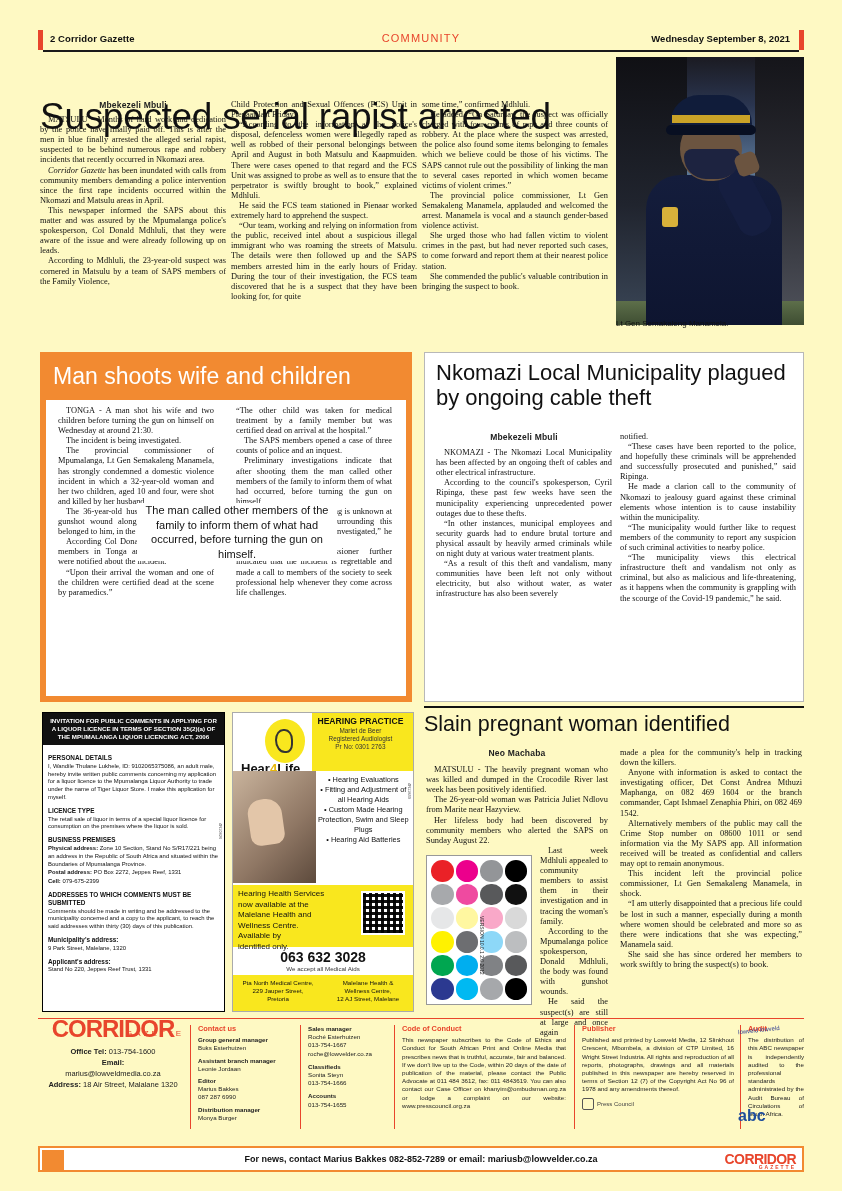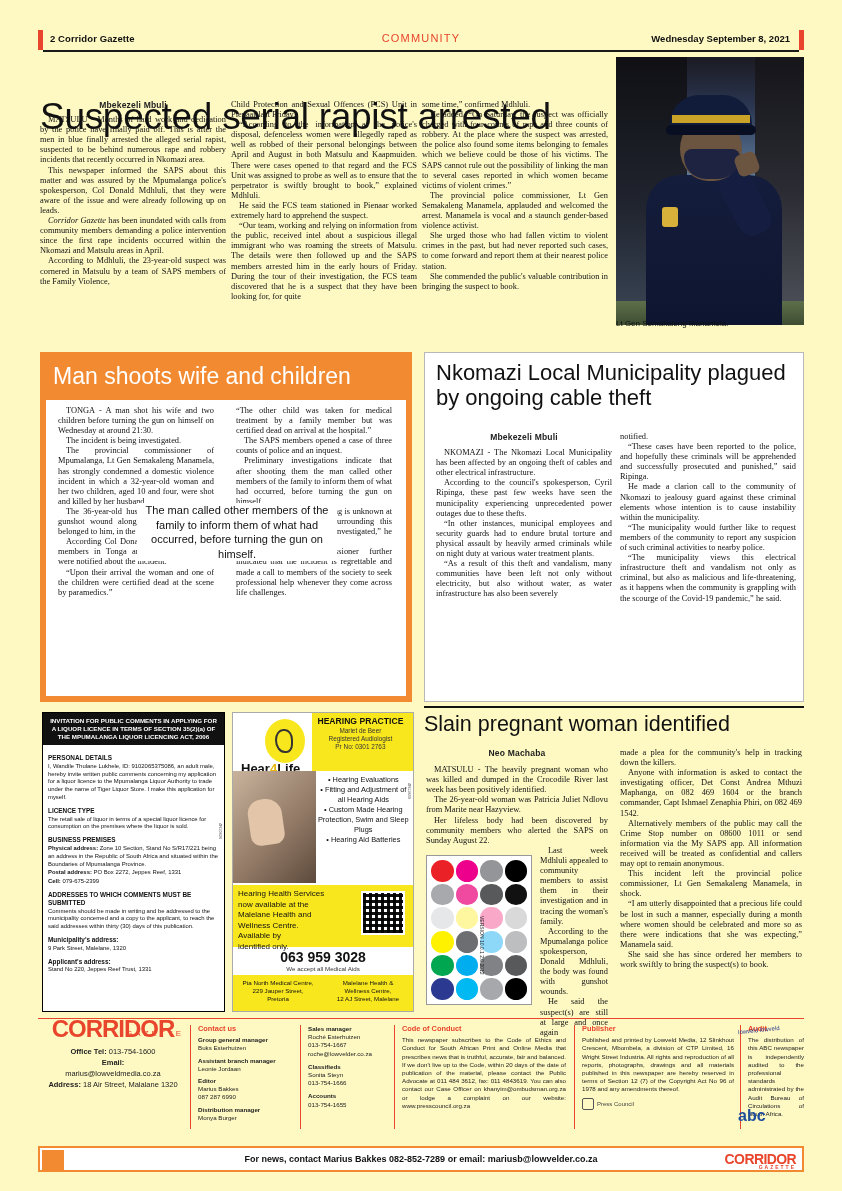--- a/index.html
+++ b/index.html
@@ -149,22 +149,22 @@
     <div class="section">COMMUNITY</div>
     <div class="date">Wednesday September 8, 2021</div>
     <div class="rule"></div>
   </div>
 
   <div class="hl-main">Suspected serial rapist arrested</div>
 
   <div class="col" style="left:40px; top:100px; width:186px;">
     <div class="byline" style="margin-bottom:5px;">Mbekezeli Mbuli</div>
     <p>MATSULU - Months of hard work and dedication by the police have finally paid off. This is after the men in blue finally arrested the alleged serial rapist, suspected to be behind numerous rape and robbery incidents that recently occurred in Nkomazi area.</p>
+    <p><i>Corridor Gazette</i><span> has been inundated with calls from community members demanding a police intervention since the first rape incidents occurred within the Nkomazi and Matsulu areas in April.</span></p>
     <p>This newspaper informed the SAPS about this matter and was assured by the Mpumalanga police's spokesperson, Col Donald Mdhluli, that they were aware of the issue and were already following up on leads.</p>
-    <p><i>Corridor Gazette</i><span> has been inundated with calls from community members demanding a police intervention since the first rape incidents occurred within the Nkomazi and Matsulu areas in April.</span></p>
     <p>According to Mdhluli, the 23-year-old suspect was cornered in Matsulu by a team of SAPS members of the Family Violence,</p>
   </div>
 
   <div class="col" style="left:231px; top:100px; width:186px;">
     <p class="noindent">Child Protection and Sexual Offences (FCS) Unit in Pienaar last Friday.</p>
     <p>“According to the information at the police's disposal, defenceless women were allegedly raped as well as robbed of their personal belongings between April and August in both Matsulu and Kaapmuiden. There were cases opened to that regard and the FCS Unit was assigned to probe as well as to ensure that the perpetrator is swiftly brought to book,” explained Mdhluli.</p>
     <p>He said the FCS team stationed in Pienaar worked extremely hard to apprehend the suspect.</p>
     <p>“Our team, working and relying on information from the public, received intel about a suspicious illegal immigrant who was roaming the streets of Matsulu. The details were then followed up and the SAPS members arrested him in the early hours of Friday. During the tour of their investigation, the FCS team discovered that he is a suspect that they have been looking for, for quite</p>
   </div>
 
@@ -330,21 +330,21 @@
     <div class="hear-yellow2"></div>
     <div class="hear-hs">
       <div>Hearing Health Services</div>
       <div>now available at the</div>
       <div>Malelane Health and</div>
       <div>Wellness Centre.</div>
       <div>Available by</div>
       <div>identified only.</div>
     </div>
     <div class="hear-qr"></div>
-    <div class="hear-phone">063 959 3028</div>
+    <div class="hear-phone">063 632 3028</div>
     <div class="hear-ph-sub">We accept all Medical Aids</div>
     <div class="hear-foot">
       <div class="c c1">
         <div>Pta North Medical Centre,</div>
         <div>229 Jauper Street,</div>
         <div>Pretoria</div>
       </div>
       <div class="c c2">
         <div>Malelane Health &amp;</div>
         <div>Wellness Centre,</div>

